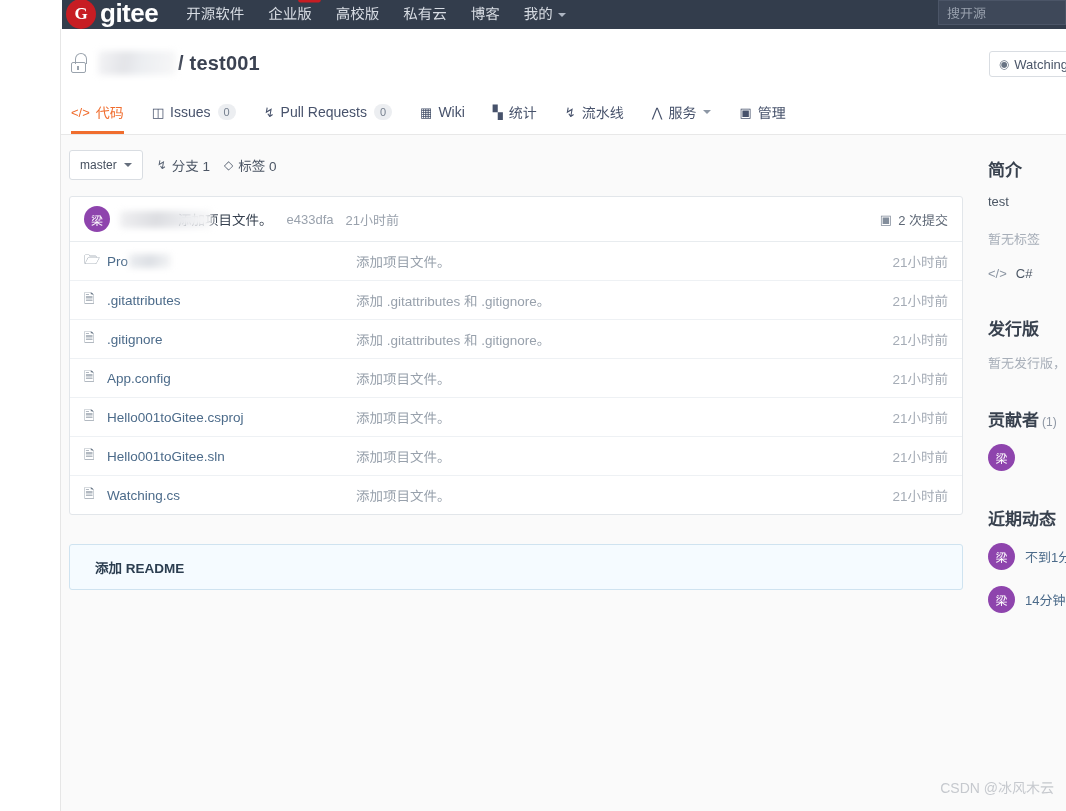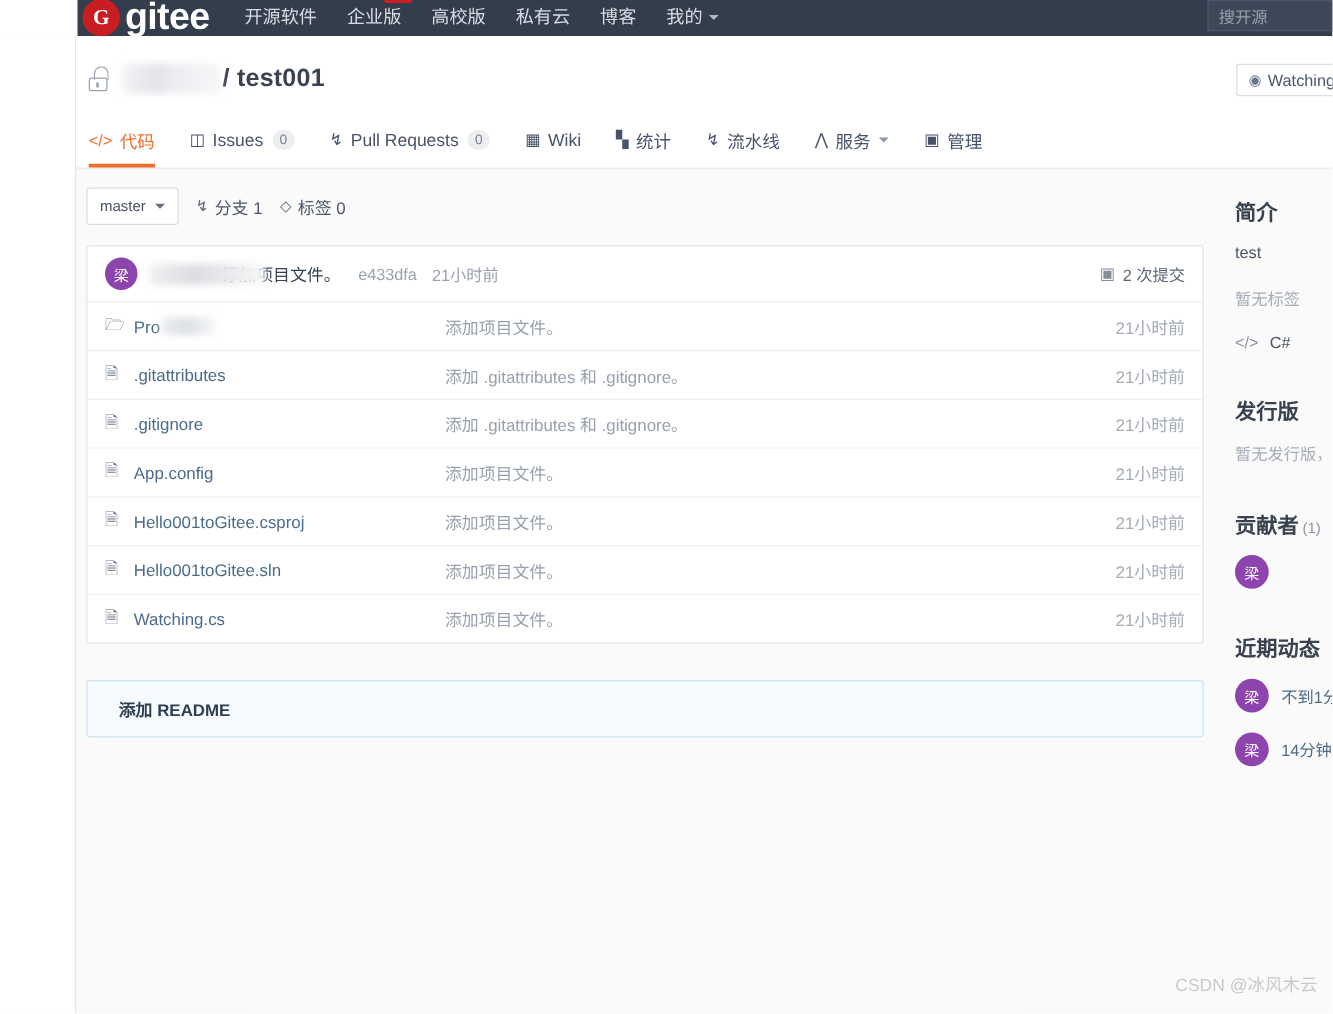--- a/index.html
+++ b/index.html
@@ -51,21 +51,21 @@
   }
   .logo-mark span {
     color: #fff;
     font-weight: bold;
     font-size: 17px;
     font-family: "Liberation Serif", serif;
     line-height: 1;
   }
   .logo-text {
     color: #ffffff;
-    font-size: 30px;
+    font-size: 26px;
     font-weight: bold;
     letter-spacing: -0.5px;
     margin-left: 4px;
     line-height: 29px;
     margin-top: -2px;
   }
   .topnav-links {
     display: flex;
     align-items: center;
     margin-left: 28px;
@@ -99,21 +99,21 @@
     line-height: 1;
     padding: 2px 3px;
     border-radius: 2px;
     transform: scale(0.9);
     white-space: nowrap;
   }
   .topsearch {
     position: absolute;
     right: 0;
     top: 0;
-    width: 100px;
+    width: 128px;
     height: 25px;
     background: #3e4859;
     border: 1px solid #4b5567;
     box-sizing: border-box;
     display: flex;
     align-items: center;
     padding-left: 8px;
   }
   .topsearch .ph {
     color: #98a0ad;

